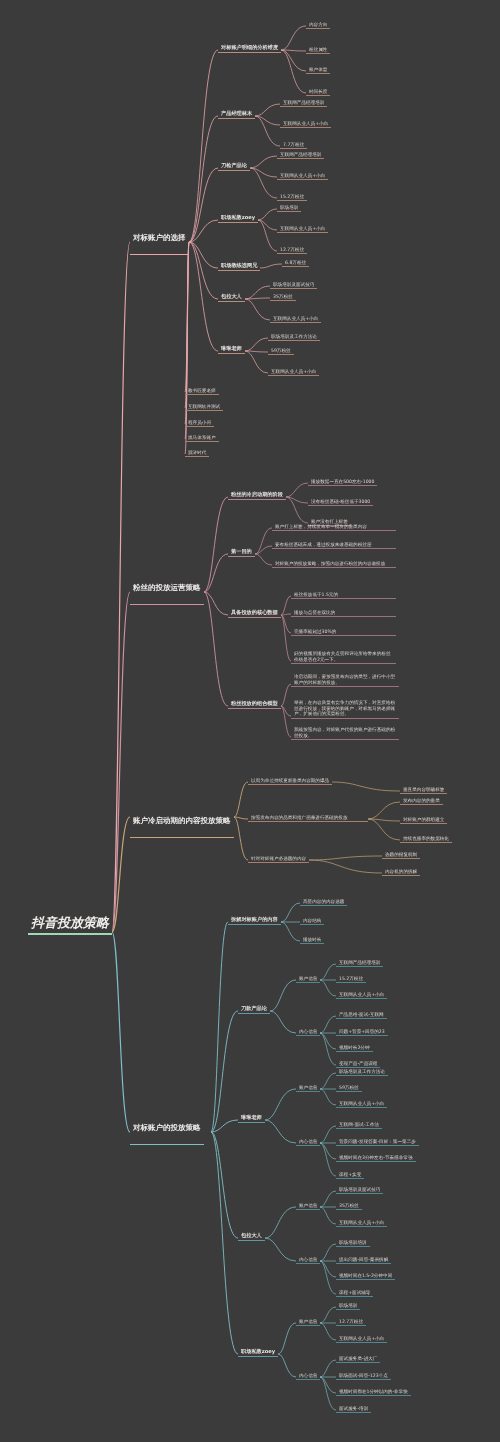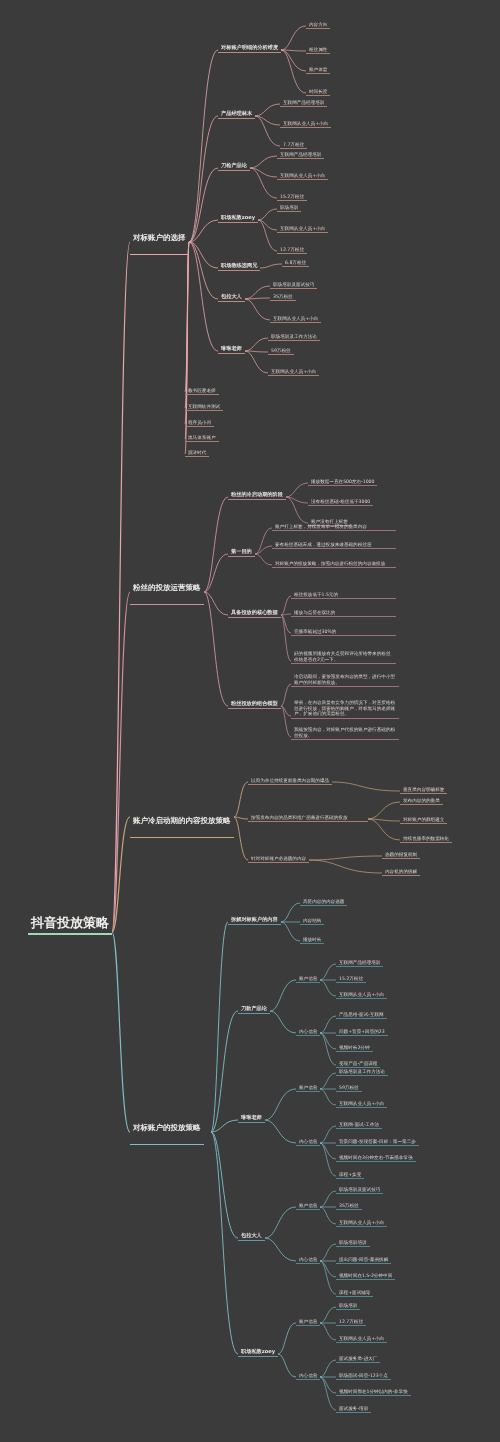--- a/index.html
+++ b/index.html
@@ -21,20 +21,21 @@
     line-height:1.15;
     padding:1px 3px 1px 3px;
   }
   .node.wrap { white-space:normal; line-height:1.25; }
 
   
   .n-root {
     font-size:13px; font-weight:bold; color:#f0eeec;
     border-bottom:2px solid #9fd8b4;
     padding-bottom:2px;
+    font-style:italic;
   }
   
   .n-l1 {
     font-size:7.5px; font-weight:bold; color:#efeceb;
     border-bottom:1.4px solid #e8a7ad;
     padding-bottom:11px;
   }
   
   .n-l2 {
     font-size:5.2px; font-weight:bold; color:#e6e2e0;

